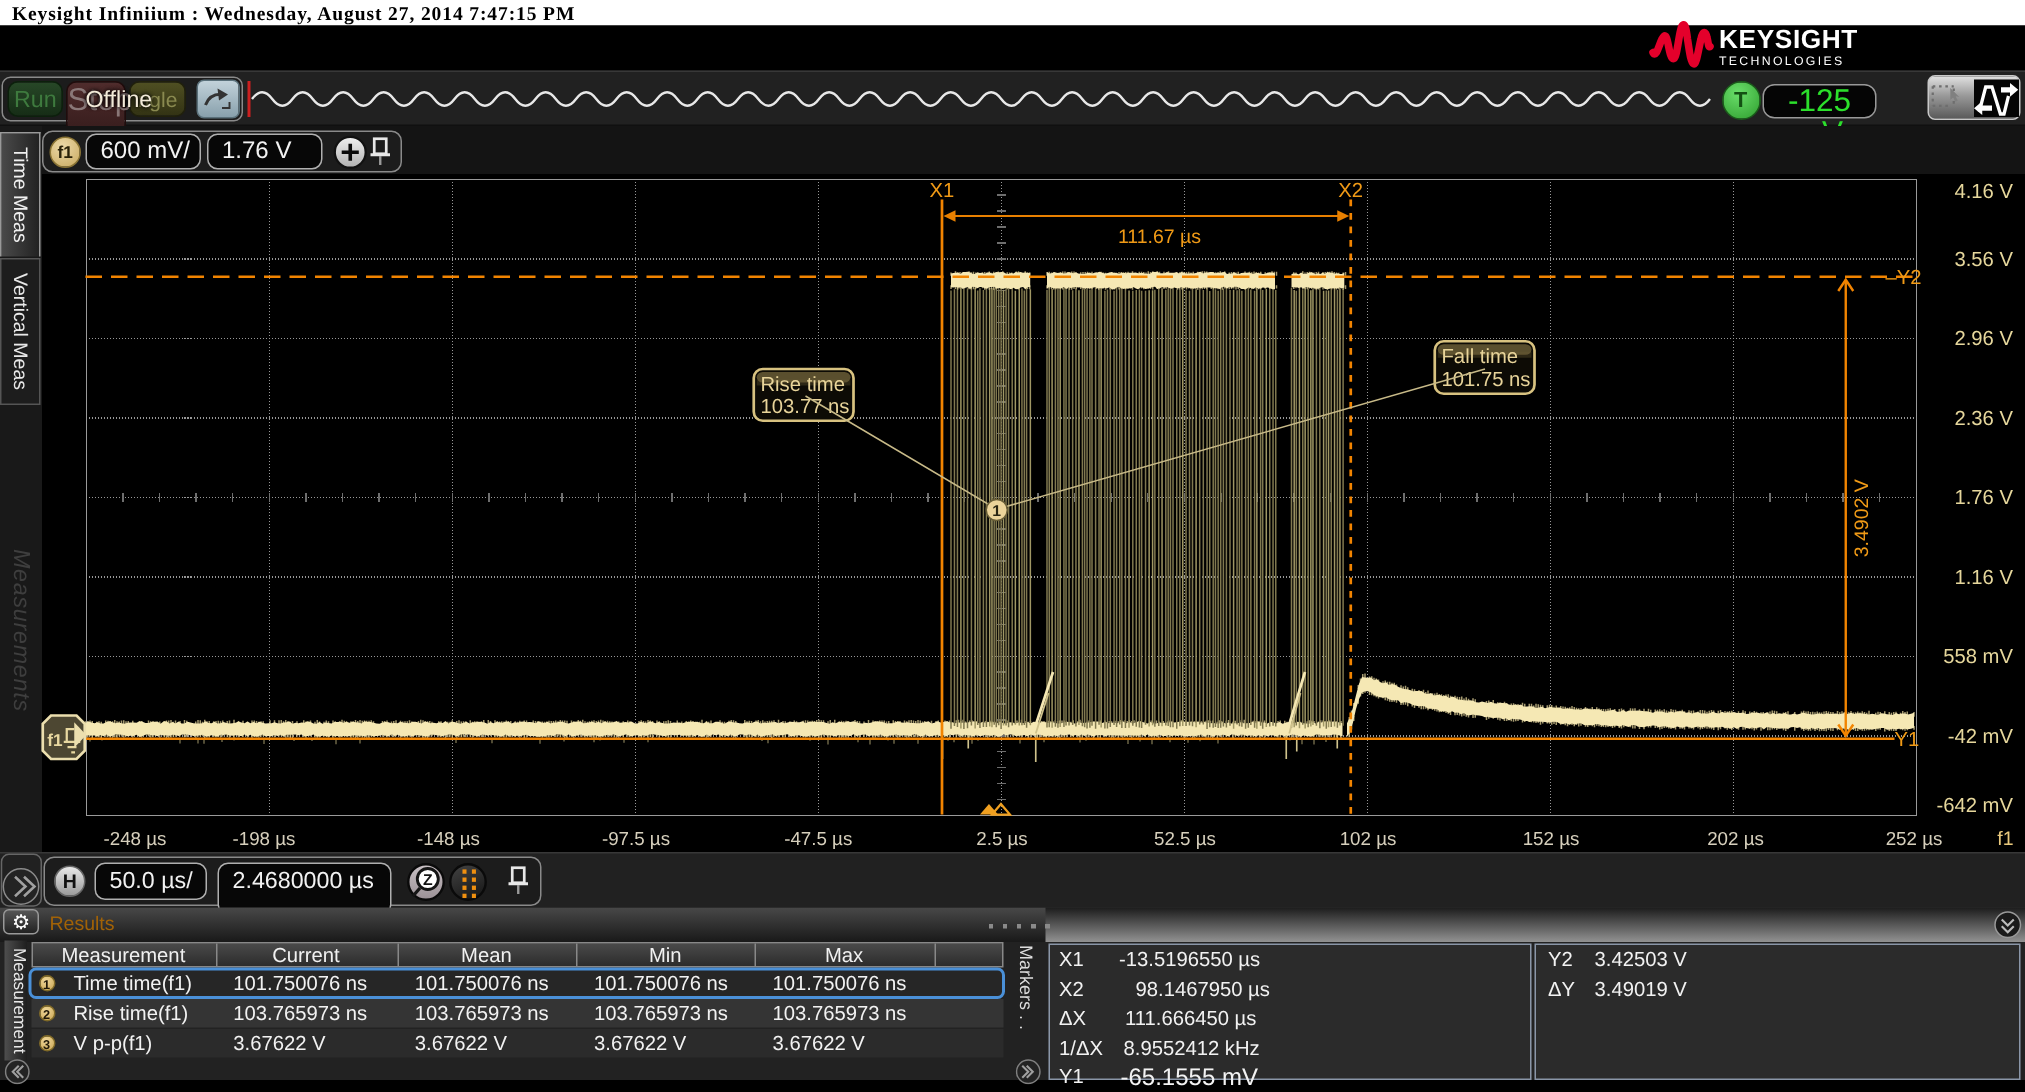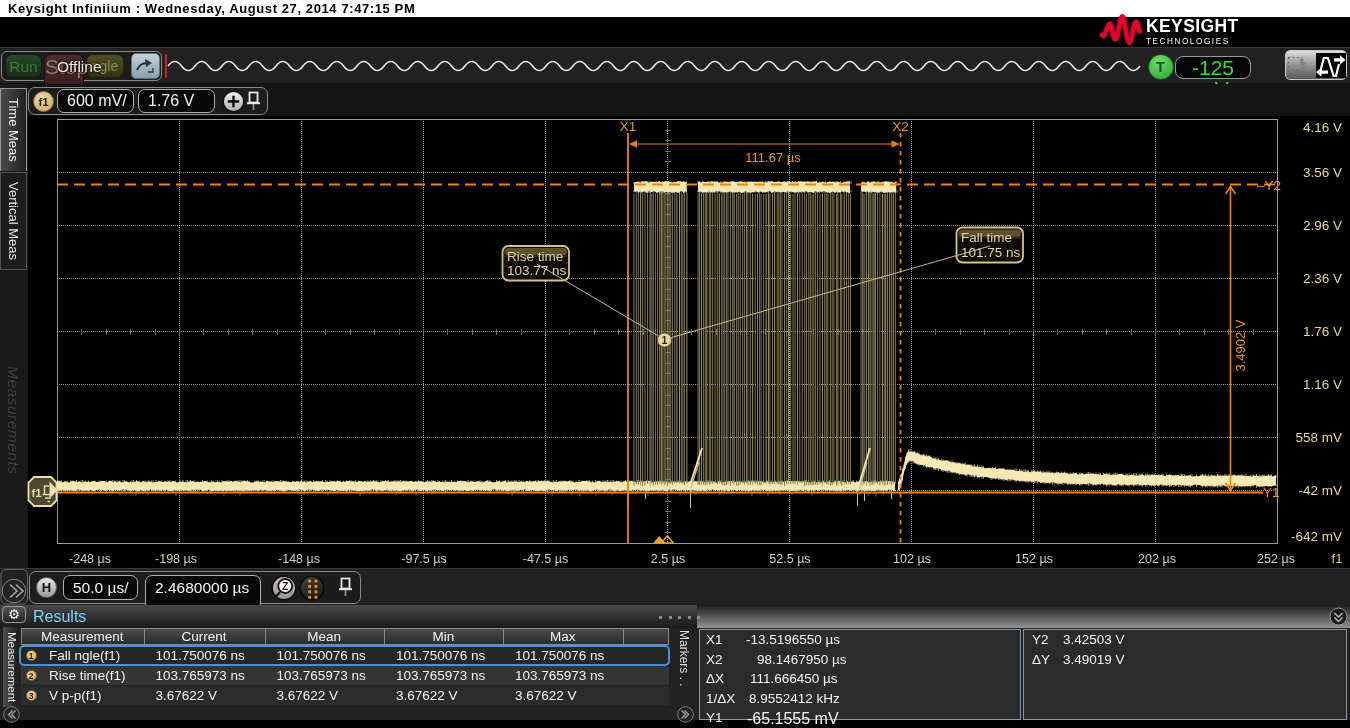--- a/index.html
+++ b/index.html
@@ -1,21 +1,21 @@
 <!DOCTYPE html>
 <html><head><meta charset="utf-8"><style>
 * { margin:0; padding:0; box-sizing:border-box; -webkit-font-smoothing:antialiased; }
 body { width:1350px; height:728px; background:#000; font-family:"Liberation Sans", sans-serif; position:relative; overflow:hidden; }
 .abs { position:absolute; }
 .fld { position:absolute; background:#070707; border:1px solid #b0b0b0; border-radius:7px; color:#f2f2f2; font-size:16px; line-height:22px; padding-left:9px; }
 .vtext { writing-mode:vertical-rl; }
 .circ { position:absolute; border-radius:50%; }
 </style></head><body>
 <div class="abs" style="left:0;top:0;width:1350px;height:17px;background:#fff">
-    <div class="abs" style="left:8px;top:1px;font-family:Liberation Sans, sans-serif;font-weight:bold;font-size:13px;letter-spacing:0.6px;color:#000">Keysight Infiniium : Wednesday, August 27, 2014 7:47:15 PM</div>
+    <div class="abs" style="left:8px;top:1px;font-family:Liberation Serif, serif;font-weight:bold;font-size:13px;letter-spacing:0.6px;color:#000">Keysight Infiniium : Wednesday, August 27, 2014 7:47:15 PM</div>
   </div>
 <div class="abs" style="left:0;top:17px;width:1350px;height:30px;background:#000"></div>
 <svg class="abs" style="left:1092px;top:12px" width="160" height="40" viewBox="0 0 160 40">
 <path d="M10 23 C12 27 14 18 16 14 C18 10 19 12 20 17 C21 22 22 28 24 27 C26 26 27 12 29 6 C31 2 32 6 33 14 C34 20 35 29.5 37 30.5 C39 31.5 40 22 42 14 C43 9 45 8 46 13 C47 17 47 20 48 19" stroke="#e4002b" stroke-width="5" fill="none" stroke-linejoin="round" stroke-linecap="round"></path>
 <text x="54" y="20" fill="#fff" font-family="Liberation Sans" font-size="17.5" font-weight="bold" letter-spacing="0.4">KEYSIGHT</text>
 <text x="54" y="31.5" fill="#fff" font-family="Liberation Sans" font-size="8.2" letter-spacing="1.55">TECHNOLOGIES</text>
 </svg>
 <div class="abs" style="left:0;top:47px;width:1350px;height:37px;background:#212121;border-top:1px solid #383838;border-bottom:1px solid #101010"></div>
 <svg style="position:absolute;left:0;top:47px;width:1350px;height:37px" viewBox="0 0 1350 37">
     <path d="M168 66 q6.8 -9 13.5 0 q6.8 9 13.5 0 q6.8 -9 13.5 0 q6.8 9 13.5 0 q6.8 -9 13.5 0 q6.8 9 13.5 0 q6.8 -9 13.5 0 q6.8 9 13.5 0 q6.8 -9 13.5 0 q6.8 9 13.5 0 q6.8 -9 13.5 0 q6.8 9 13.5 0 q6.8 -9 13.5 0 q6.8 9 13.5 0 q6.8 -9 13.5 0 q6.8 9 13.5 0 q6.8 -9 13.5 0 q6.8 9 13.5 0 q6.8 -9 13.5 0 q6.8 9 13.5 0 q6.8 -9 13.5 0 q6.8 9 13.5 0 q6.8 -9 13.5 0 q6.8 9 13.5 0 q6.8 -9 13.5 0 q6.8 9 13.5 0 q6.8 -9 13.5 0 q6.8 9 13.5 0 q6.8 -9 13.5 0 q6.8 9 13.5 0 q6.8 -9 13.5 0 q6.8 9 13.5 0 q6.8 -9 13.5 0 q6.8 9 13.5 0 q6.8 -9 13.5 0 q6.8 9 13.5 0 q6.8 -9 13.5 0 q6.8 9 13.5 0 q6.8 -9 13.5 0 q6.8 9 13.5 0 q6.8 -9 13.5 0 q6.8 9 13.5 0 q6.8 -9 13.5 0 q6.8 9 13.5 0 q6.8 -9 13.5 0 q6.8 9 13.5 0 q6.8 -9 13.5 0 q6.8 9 13.5 0 q6.8 -9 13.5 0 q6.8 9 13.5 0 q6.8 -9 13.5 0 q6.8 9 13.5 0 q6.8 -9 13.5 0 q6.8 9 13.5 0 q6.8 -9 13.5 0 q6.8 9 13.5 0 q6.8 -9 13.5 0 q6.8 9 13.5 0 q6.8 -9 13.5 0 q6.8 9 13.5 0 q6.8 -9 13.5 0 q6.8 9 13.5 0 q6.8 -9 13.5 0 q6.8 9 13.5 0 q6.8 -9 13.5 0 q6.8 9 13.5 0 q6.8 -9 13.5 0 q6.8 9 13.5 0 q6.8 -9 13.5 0 q6.8 9 13.5 0 q6.8 -9 13.5 0 q6.8 9 13.5 0" transform="translate(0,-47)" stroke="#e8e8e8" stroke-width="1.6" fill="none"></path>
@@ -300,21 +300,21 @@
 </g>
   </svg>
 <svg class="abs" style="left:337px;top:575px" width="18" height="25" viewBox="0 0 18 25">
     <rect x="4.5" y="3.5" width="8" height="10" fill="none" stroke="#e8e8e8" stroke-width="1.8"></rect>
     <line x1="2" y1="14.2" x2="15" y2="14.2" stroke="#e8e8e8" stroke-width="2"></line>
     <line x1="8.5" y1="15" x2="8.5" y2="21" stroke="#9a9a9a" stroke-width="1.6"></line>
   </svg>
 <div class="abs" style="left:0;top:605px;width:1350px;height:23px;background:linear-gradient(#484848,#191919)"></div>
 <div class="abs" style="left:697px;top:605px;width:653px;height:23px;background:linear-gradient(#1c1c1c,#929292)"></div>
 <div class="abs" style="left:2px;top:606px;width:24px;height:17px;background:linear-gradient(#555,#222);border:1px solid #999;border-radius:4px;color:#fff;font-size:13.5px;text-align:center;line-height:15px">⚙</div>
-<div class="abs" style="left:33px;top:608px;color:#7dd3fc;font-size:16px">Results</div>
+<div class="abs" style="left:33px;top:608px;color:#a16207;font-size:13px">Results</div>
 <div class="abs" style="left:659px;top:615.5px;width:47px;height:3px;background:repeating-linear-gradient(90deg,#8a8a8a 0 3px,transparent 3px 9.5px)"></div>
 <svg class="abs" style="left:1329px;top:606.5px" width="19" height="19" viewBox="0 0 19 19">
     <circle cx="9.5" cy="9.5" r="8.5" fill="#1a1a1a" stroke="#999"></circle>
     <path d="M5.5 6 l4 4 4 -4 M5.5 10.5 l4 4 4 -4" stroke="#bbb" stroke-width="1.4" fill="none"></path>
   </svg>
 <div class="abs" style="left:0;top:628px;width:1350px;height:92px;background:#222"></div>
 <div class="abs" style="left:0;top:720px;width:1350px;height:8px;background:#000"></div>
 <div class="abs vtext" style="left:3px;top:627px;width:15px;height:80px;background:linear-gradient(90deg,#4e4e4e,#1e1e1e);color:#e8e8e8;font-size:11.5px;text-align:center">Measurement</div>
 <svg class="abs" style="left:3px;top:706px" width="17" height="17" viewBox="0 0 17 17">
 <circle cx="8.5" cy="8.5" r="7.8" fill="#232323" stroke="#808080"></circle>
@@ -331,21 +331,21 @@
 <div class="abs" style="left:264.5px;top:629px;width:119.5px;height:15px;color:#f0f0f0;font-size:13.5px;text-align:center;line-height:15px">Mean</div>
 <div class="abs" style="left:384px;top:629px;width:119px;height:15px;color:#f0f0f0;font-size:13.5px;text-align:center;line-height:15px">Min</div>
 <div class="abs" style="left:503px;top:629px;width:119.5px;height:15px;color:#f0f0f0;font-size:13.5px;text-align:center;line-height:15px">Max</div>
 <div class="abs" style="left:143.5px;top:629px;width:1px;height:14.5px;background:#888"></div>
 <div class="abs" style="left:264.5px;top:629px;width:1px;height:14.5px;background:#888"></div>
 <div class="abs" style="left:384px;top:629px;width:1px;height:14.5px;background:#888"></div>
 <div class="abs" style="left:503px;top:629px;width:1px;height:14.5px;background:#888"></div>
 <div class="abs" style="left:622.5px;top:629px;width:1px;height:14.5px;background:#888"></div>
 <div class="abs" style="left:21px;top:646px;width:647.5px;height:19px;background:#262626"></div>
 <div class="circ" style="left:25.5px;top:650px;width:11px;height:11px;background:radial-gradient(circle at 40% 30%,#f0d89a,#c8a452);border:0.5px solid #806a28;color:#201808;font-size:8.5px;font-weight:bold;text-align:center;line-height:11px">1</div>
-<div class="abs" style="left:49px;top:648px;color:#f2f2f2;font-size:13.5px">Fall ngle(f1)</div>
+<div class="abs" style="left:49px;top:648px;color:#f2f2f2;font-size:13.5px">Time time(f1)</div>
 <div class="abs" style="left:155.5px;top:648px;color:#f2f2f2;font-size:13.5px">101.750076 ns</div>
 <div class="abs" style="left:276.5px;top:648px;color:#f2f2f2;font-size:13.5px">101.750076 ns</div>
 <div class="abs" style="left:396px;top:648px;color:#f2f2f2;font-size:13.5px">101.750076 ns</div>
 <div class="abs" style="left:515px;top:648px;color:#f2f2f2;font-size:13.5px">101.750076 ns</div>
 <div class="abs" style="left:21px;top:665.5px;width:647.5px;height:19px;background:#343434"></div>
 <div class="circ" style="left:25.5px;top:669.5px;width:11px;height:11px;background:radial-gradient(circle at 40% 30%,#f0d89a,#c8a452);border:0.5px solid #806a28;color:#201808;font-size:8.5px;font-weight:bold;text-align:center;line-height:11px">2</div>
 <div class="abs" style="left:49px;top:667.5px;color:#f2f2f2;font-size:13.5px">Rise time(f1)</div>
 <div class="abs" style="left:155.5px;top:667.5px;color:#f2f2f2;font-size:13.5px">103.765973 ns</div>
 <div class="abs" style="left:276.5px;top:667.5px;color:#f2f2f2;font-size:13.5px">103.765973 ns</div>
 <div class="abs" style="left:396px;top:667.5px;color:#f2f2f2;font-size:13.5px">103.765973 ns</div>

